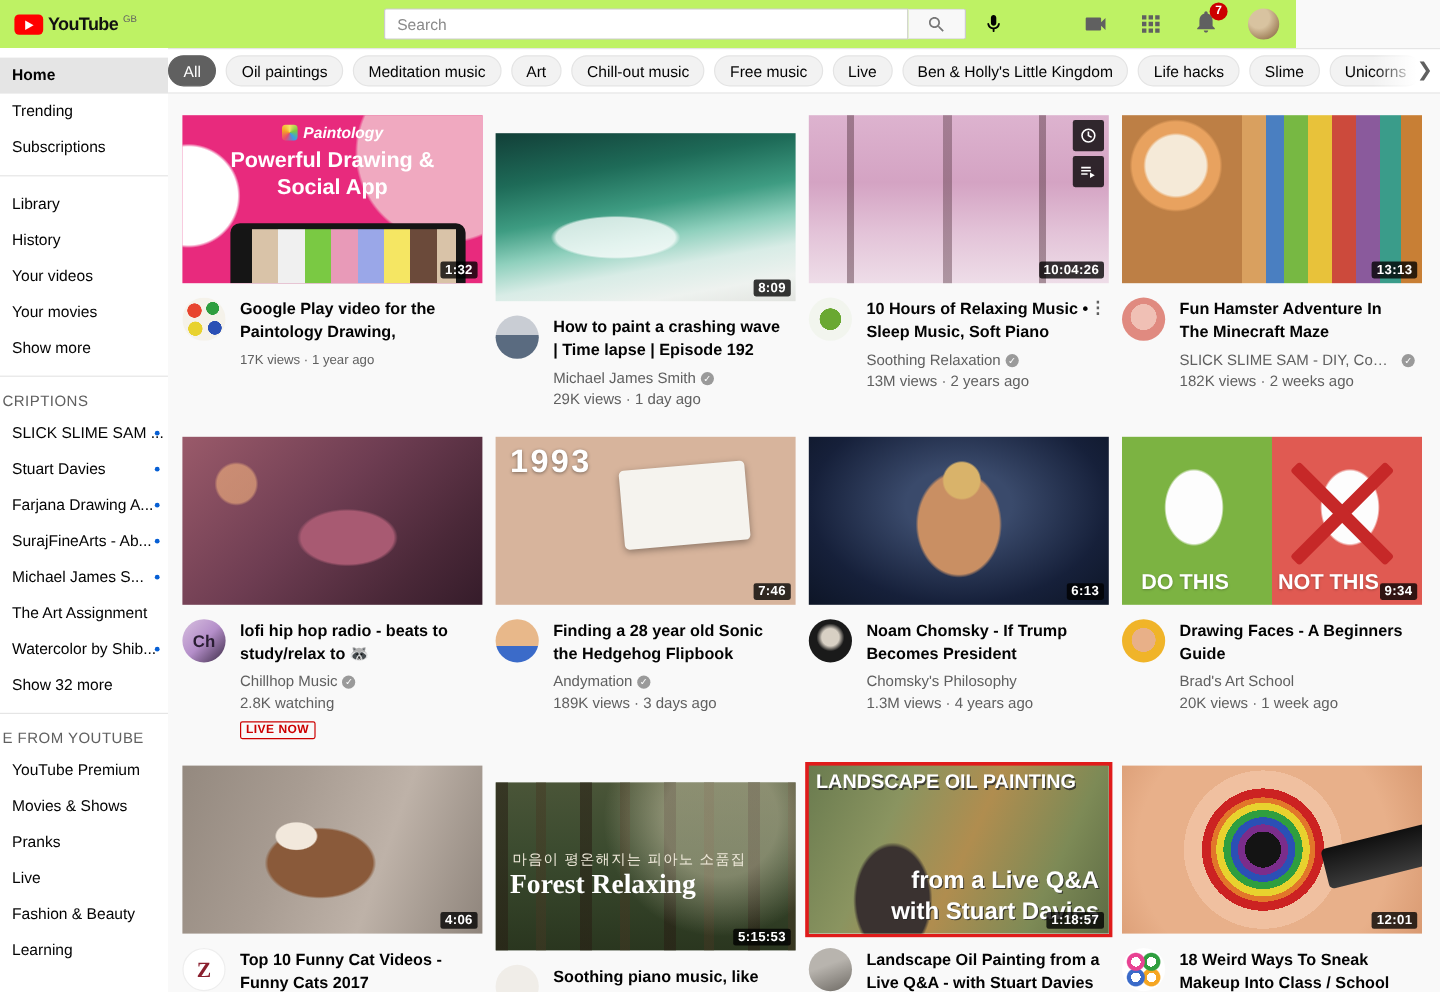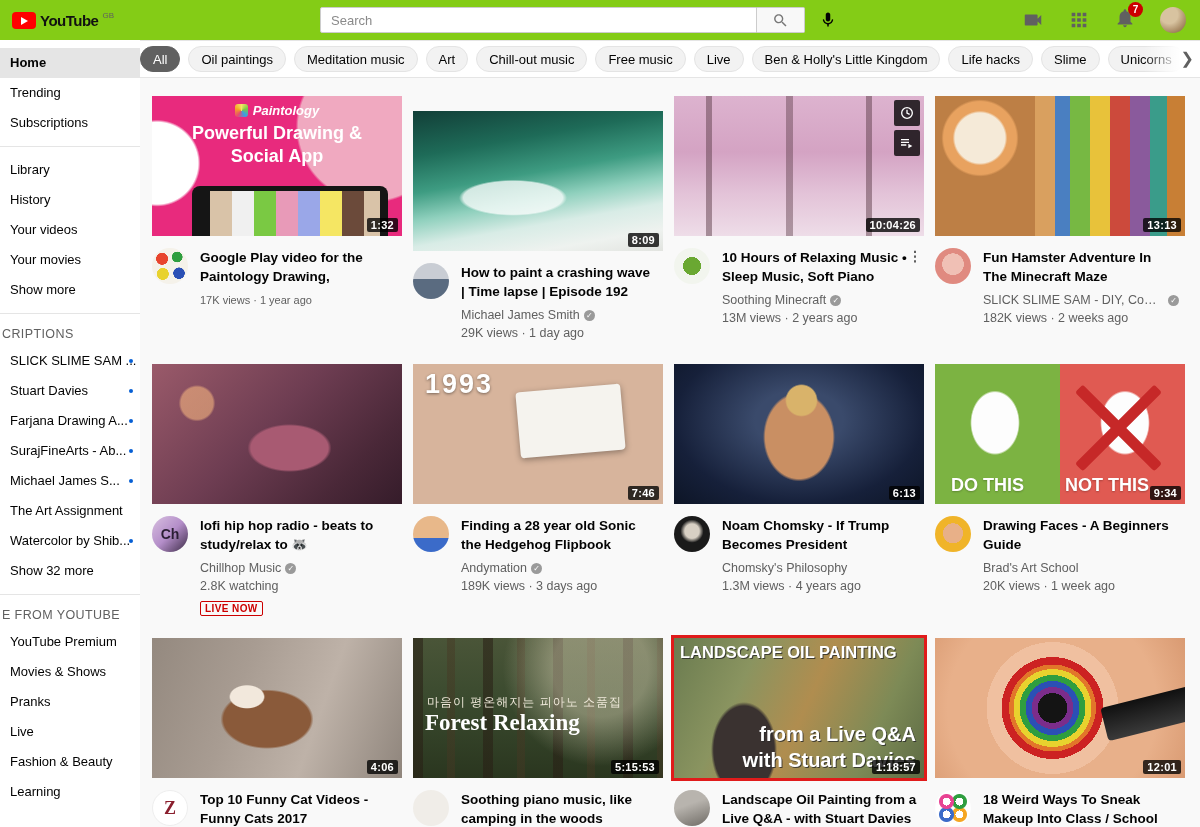--- a/index.html
+++ b/index.html
@@ -1,20 +1,20 @@
 <!DOCTYPE html>
 <html><head>
 <meta charset="utf-8">
 <style>
   * { margin:0; padding:0; box-sizing:border-box; }
   body { font-family:"Liberation Sans", sans-serif; background:#f9f9f9; }
   #app { position:relative; width:1200px; height:827px; overflow:hidden; background:#f9f9f9; }
 
   
-  #header { position:absolute; top:0; left:0; width:1200px; height:40px; background:#84cc16; z-index:10; }
+  #header { position:absolute; top:0; left:0; width:1080px; height:40px; background:#bef264; z-index:10; }
   #logo { position:absolute; left:12px; top:0; height:40px; display:flex; align-items:center; gap:4px; cursor:pointer; }
   .logo-box { width:24px; height:17px; background:#ff0000; border-radius:4px; position:relative; }
   .logo-box::after { content:""; position:absolute; left:9px; top:5px; border-left:7px solid #fff; border-top:4px solid transparent; border-bottom:4px solid transparent; }
   .logo-word { font-size:15px; font-weight:bold; color:#111; letter-spacing:-0.5px; }
   .logo-cc { font-size:8px; color:#606060; position:relative; top:-5px; }
 
   #search-area { position:absolute; left:320px; top:7px; display:flex; align-items:center; height:26px; }
   #search-input { width:437px; height:26px; border:1px solid #ccc; border-radius:2px 0 0 2px; padding:0 10px; font-size:13px; color:#111; outline:none; font-family:"Liberation Sans", sans-serif; }
   #search-input::placeholder { color:#8a8a8a; }
   #search-btn { width:48px; height:26px; background:#f8f8f8; border:1px solid #ccc; border-left:none; border-radius:0 2px 2px 0; display:flex; align-items:center; justify-content:center; cursor:pointer; }
@@ -77,21 +77,21 @@
   .t6-book { position:absolute; right:40px; top:24px; width:105px; height:66px; background:#f5f3ee; border-radius:4px; box-shadow:0 2px 6px rgba(0,0,0,0.35); transform:rotate(-5deg); }
   .t6-text { position:absolute; top:5px; left:12px; color:#fff; font-weight:bold; font-size:27px; letter-spacing:2px; text-shadow:0 1px 3px rgba(0,0,0,0.45); }
   .t7 { background:radial-gradient(circle at 51% 26%, #d9b36a 0 9%, transparent 10%), radial-gradient(ellipse 58px 72px at 50% 52%, #c98f63 0 58%, transparent 62%), radial-gradient(ellipse at 50% 40%, #3a4a6b 25%, #16203a 70%, #0d1526 100%); }
   .t8 { background:radial-gradient(ellipse 40px 52px at 24% 42%, #fdfdfd 0 58%, transparent 62%), radial-gradient(ellipse 40px 52px at 76% 42%, #fdfdfd 0 58%, transparent 62%), linear-gradient(90deg, #7cb342 0 50%, #e05a52 50% 100%); }
   .t8::before, .t8::after { content:""; position:absolute; left:71%; top:8px; width:11px; height:112px; background:#c62828; border-radius:3px; }
   .t8::before { transform:rotate(45deg); }
   .t8::after { transform:rotate(-45deg); }
   .t8-left { position:absolute; bottom:8px; left:16px; color:#fff; font-weight:bold; font-size:18px; text-shadow:0 1px 2px rgba(0,0,0,0.25); z-index:2; }
   .t8-right { position:absolute; bottom:8px; right:36px; color:#fff; font-weight:bold; font-size:18px; text-shadow:0 1px 2px rgba(0,0,0,0.25); z-index:2; }
   .t9 { background:radial-gradient(ellipse 30px 20px at 38% 42%, #f2e8dc 0 55%, transparent 60%), radial-gradient(ellipse 75px 48px at 46% 58%, #8a5a3a 0 58%, transparent 62%), linear-gradient(110deg, #94897f 0%, #a89c92 35%, #beb2a8 65%, #8f857c 100%); }
-  .t10 { background:radial-gradient(circle at 75% 22%, rgba(240,230,200,0.4) 0 22%, transparent 45%), repeating-linear-gradient(90deg, rgba(40,30,20,0.55) 0 10px, transparent 10px 34px, rgba(70,55,35,0.45) 34px 42px, transparent 42px 70px), linear-gradient(180deg, #4a5538 0%, #3a4a2e 45%, #2a361f 100%); }
+  .t10 { background:radial-gradient(circle at 75% 22%, rgba(240,230,200,0.4) 0 22%, transparent 45%), repeating-linear-gradient(90deg, rgba(40,30,20,0.55) 0 10px, transparent 10px 34px, rgba(70,55,35,0.45) 34px 42px, transparent 42px 70px), linear-gradient(180deg, #4a5538 0%, #3a4a2e 45%, #2a361f 100%);margin-top:14px; }
   .t10-l1 { position:absolute; top:56px; left:14px; color:#efe9da; font-size:12px; letter-spacing:1px; z-index:2; }
   .t10-l2 { position:absolute; top:72px; left:12px; color:#fff; font-size:23px; font-weight:bold; font-family:"Liberation Serif", serif; z-index:2; }
   .t11 { background:radial-gradient(ellipse 55px 80px at 28% 80%, #3a3230 0 55%, transparent 60%), linear-gradient(115deg, #6a7b4f 0%, #8a9460 28%, #b08d4f 52%, #7d8a56 78%, #5d6b44 100%); }
   .t11-top { position:absolute; top:5px; left:6px; color:#fff; font-weight:bold; font-size:16.5px; white-space:nowrap; text-shadow:1px 1px 0 rgba(40,40,40,0.8); z-index:2; }
   .t11-l1 { position:absolute; bottom:32px; right:8px; color:#fff; font-weight:bold; font-size:20px; text-shadow:1px 1px 0 rgba(40,40,40,0.8); z-index:2; }
   .t11-l2 { position:absolute; bottom:6px; right:8px; color:#fff; font-weight:bold; font-size:20px; text-shadow:1px 1px 0 rgba(40,40,40,0.8); z-index:2; }
   .t12 { background:radial-gradient(circle at 47% 50%, #141414 0 10%, #7b2d8b 10% 14%, #2b50b5 14% 18%, #2f9e3f 18% 22%, #e8d22e 22% 26%, #e2762a 26% 29%, #cc2222 29% 34%, #f0c0a0 34% 44%, #e8b08a 44% 70%, #d99a72 100%); }
   .t12::after { content:""; position:absolute; right:-14px; top:58px; width:96px; height:34px; background:linear-gradient(180deg,#101010,#3a3a3a); transform:rotate(-14deg); border-radius:4px 0 0 4px; }
 
   
@@ -249,21 +249,21 @@
           </div>
         </div>
         <span class="dur">10:04:26</span>
       </div>
       <div class="meta">
         <div class="avatar a3"></div>
         <div class="info">
           <div class="vtitle" style="padding-right:10px">10 Hours of Relaxing Music • Sleep Music, Soft Piano Music &amp; Healing...</div>
           <span class="menu-dots">⋮</span>
           <div class="vchan">
-              <span>Soothing Minecraft</span>
+              <span>Soothing Relaxation</span>
               <span class="verified">✓</span>
             </div>
           <div class="vmeta">13M views · 2 years ago</div>
         </div>
       </div>
     </div>
 
     <div class="card">
       <div class="thumb t4">
         <span class="dur">13:13</span>

